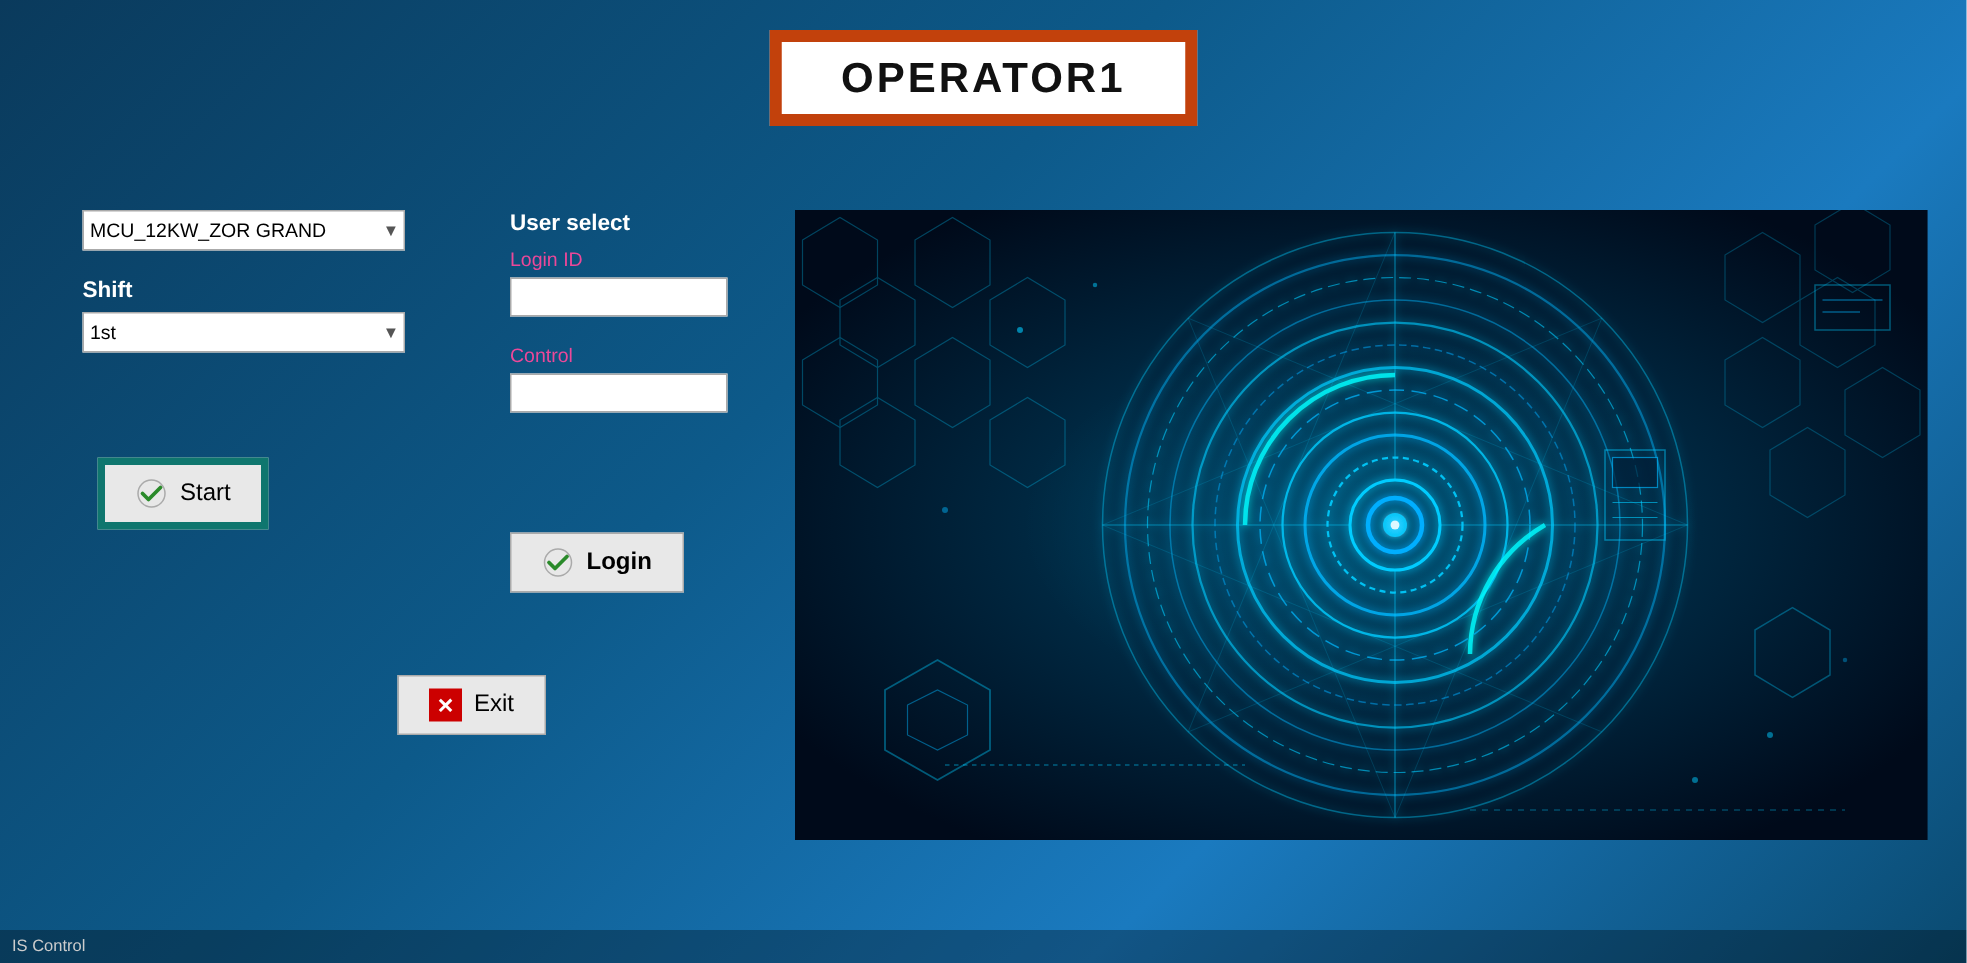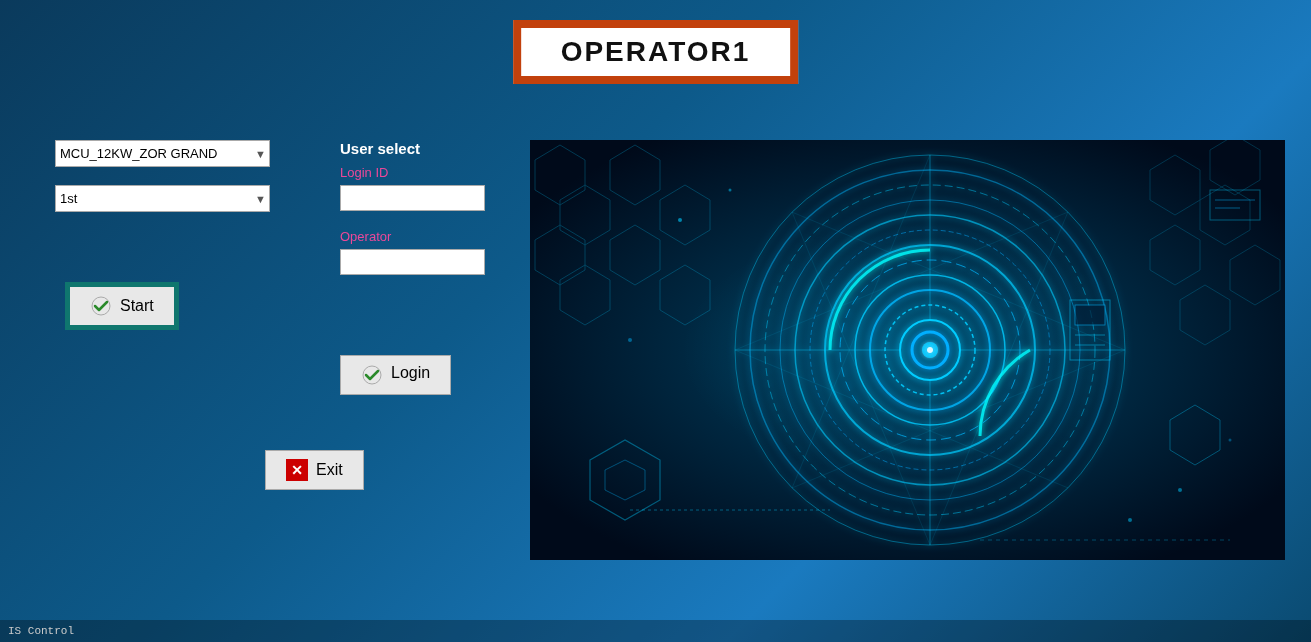--- a/index.html
+++ b/index.html
@@ -116,27 +116,29 @@
     .field-sublabel {
       color: #ec4899;
       font-size: 13px;
       margin-bottom: 5px;
       margin-top: 8px;
     }
 
     
     .btn-login {
       display: flex;
+      align-items: center;
       gap: 8px;
       background: #e8e8e8;
       border: 1px solid #aaa;
       padding: 8px 20px;
       cursor: pointer;
       font-size: 16px;
       margin-top: 70px;
+      font-weight: bold;
     }
 
     
     .btn-exit {
       display: flex;
       align-items: center;
       gap: 8px;
       background: #e8e8e8;
       border: 1px solid #aaa;
       padding: 8px 20px;
@@ -194,21 +196,20 @@
     .status-bar {
       position: absolute;
       bottom: 0;
       left: 0;
       width: 100%;
       height: 22px;
       background: rgba(0,0,0,0.3);
       display: flex;
       align-items: center;
       padding-left: 8px;
-      font-family: Liberation Mono, monospace;
     }
 
     .status-text {
       color: #ccc;
       font-size: 11px;
     }
   </style>
 </head>
 <body>
 
@@ -217,20 +218,21 @@
 </div>
 
 <div class="left-panel">
   <div class="select-wrapper">
     <select class="select-control">
       <option>MCU_12KW_ZOR GRAND</option>
     </select>
     <span class="select-arrow">▼</span>
   </div>
 
+  <div class="field-label">Shift</div>
   <div class="select-wrapper">
     <select class="select-control">
       <option>1st</option>
       <option>2nd</option>
       <option>3rd</option>
     </select>
     <span class="select-arrow">▼</span>
   </div>
 
   <button class="btn-start">
@@ -243,21 +245,21 @@
     <span>Start</span>
   </button>
 </div>
 
 <div class="middle-panel">
   <div class="user-select-label">User select</div>
 
   <div class="field-sublabel">Login ID</div>
   <input class="input-field" type="text" value="" style="">
 
-  <div class="field-sublabel">Operator</div>
+  <div class="field-sublabel">Control</div>
   <input class="input-field" type="password" value="" style="">
 
   <button class="btn-login">
     <span class="icon-check">
       <svg viewBox="0 0 20 20" xmlns="http://www.w3.org/2000/svg">
         <circle cx="10" cy="10" r="9" fill="#e8e8e8" stroke="#aaa" stroke-width="1"></circle>
         <polyline points="4,10 8,14 16,6" fill="none" stroke="#2a8a2a" stroke-width="2.5" stroke-linecap="round" stroke-linejoin="round"></polyline>
       </svg>
     </span>
     <span>Login</span>

